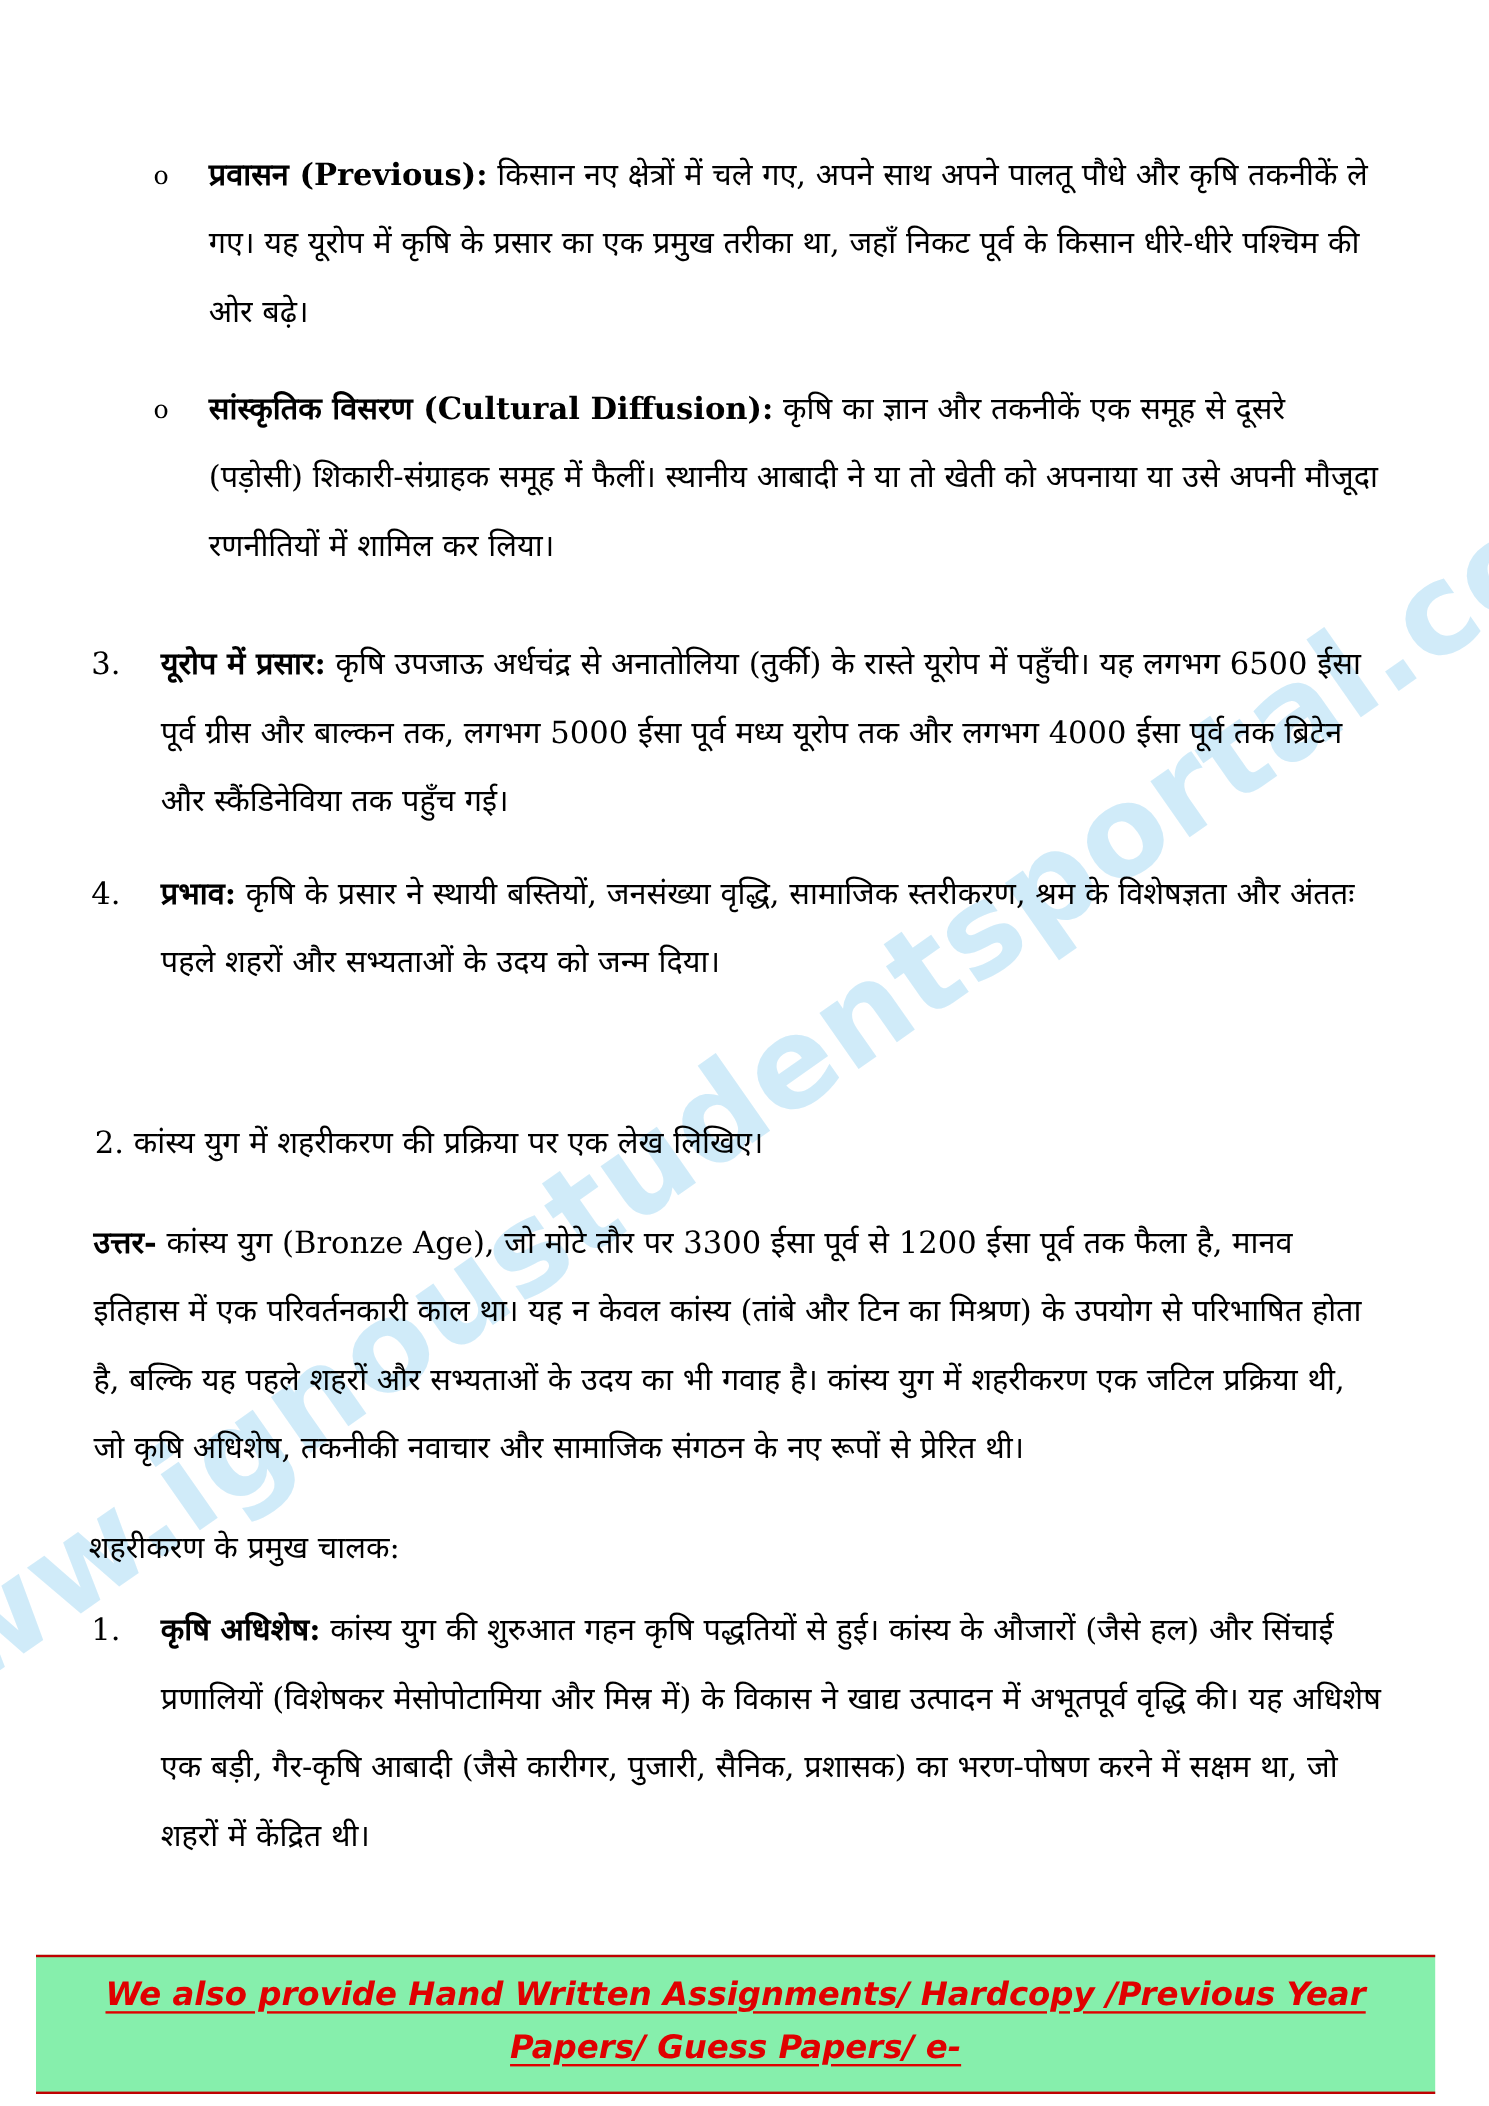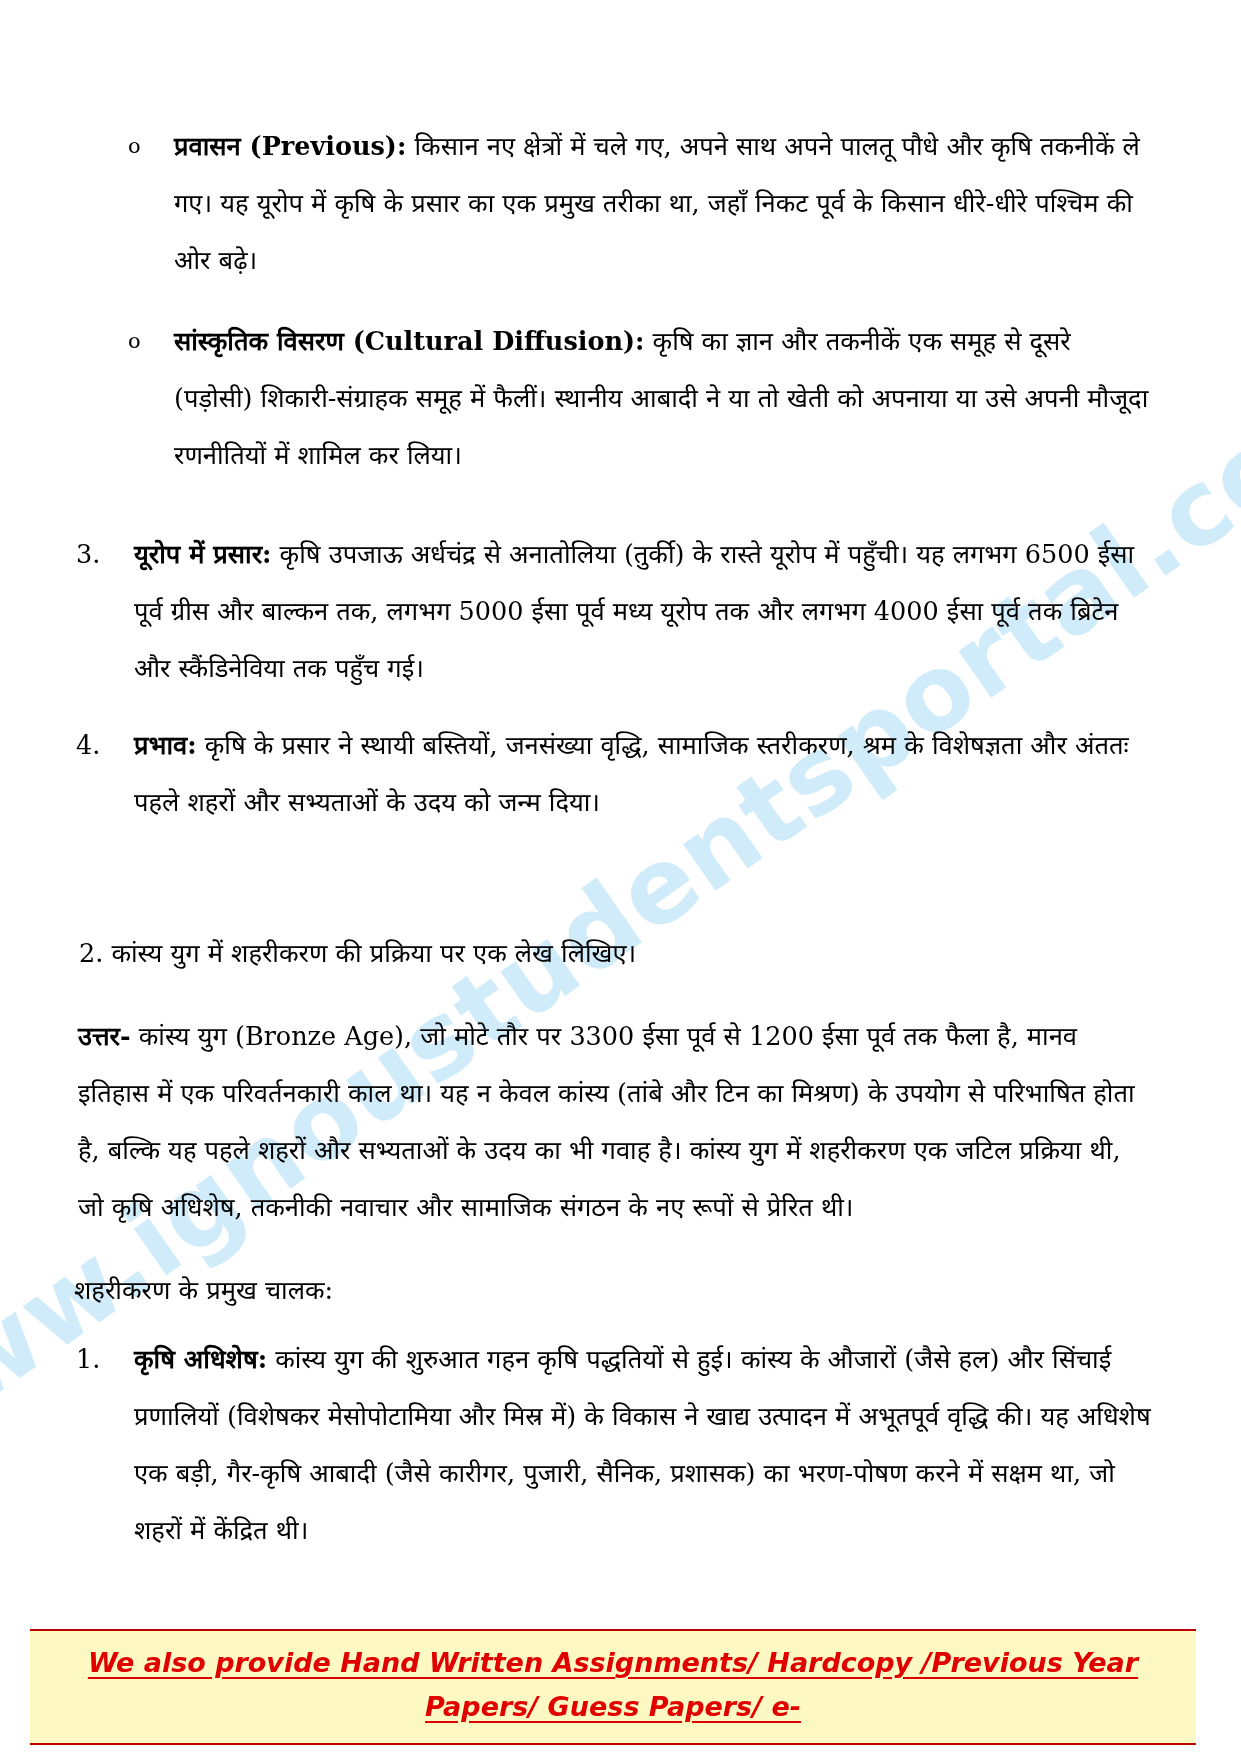--- a/index.html
+++ b/index.html
@@ -118,21 +118,21 @@
 
   .spacer-lg { height: 74px; }
   .spacer-sm { height: 18px; }
 
   
   .footer-banner {
     position: absolute;
     left: 30px;
     right: 45px;
     bottom: 10px;
-    background: #fef9c3;
+    background: #86efac;
     border-top: 2px solid #c00000;
     border-bottom: 2px solid #c00000;
     padding: 10px 18px 14px 18px;
     box-sizing: border-box;
     text-align: center;
     z-index: 5;
   }
   .footer-banner .line {
     font-family: "DejaVu Sans", "Liberation Sans", sans-serif;
     font-style: italic;

